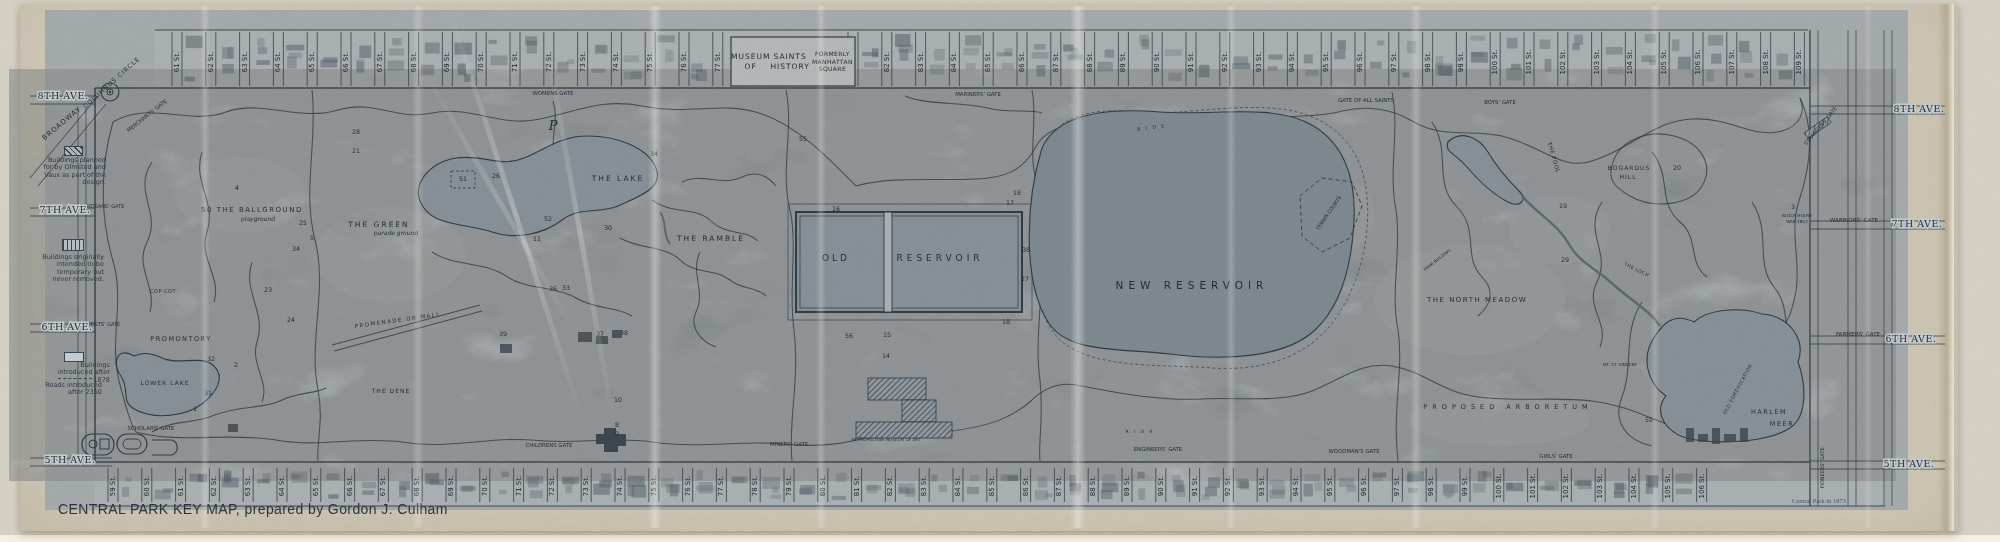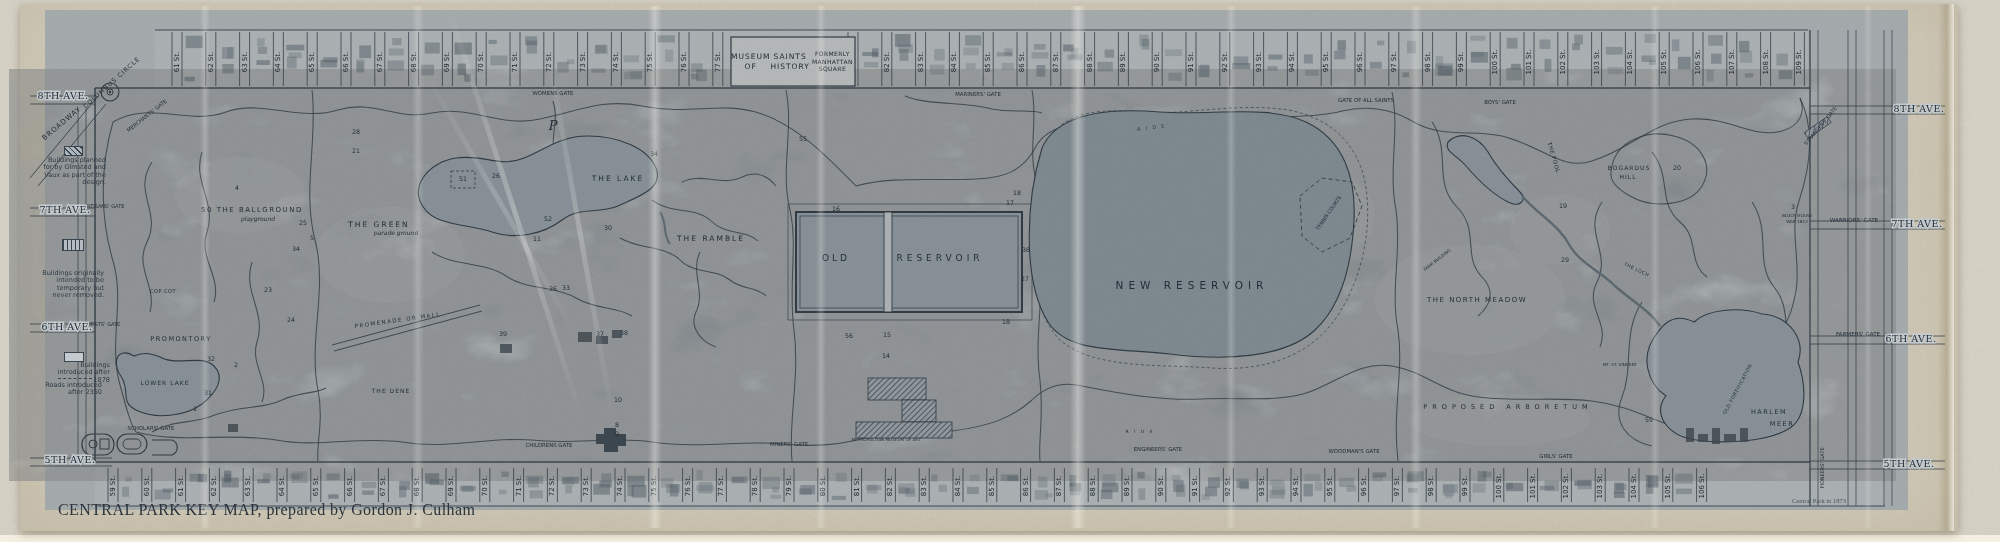--- a/index.html
+++ b/index.html
@@ -14,21 +14,21 @@
   .museum-box{position:absolute;left:731px;top:37px;width:124px;height:49px;display:flex;flex-direction:row;
          justify-content:flex-start;align-items:center;text-align:center;color:#222d36;line-height:1.25}
   .museum-box .l1,.museum-box .l2{font-size:7.5px;letter-spacing:1px}
   .museum-box .l3{font-size:6px;letter-spacing:.4px}
   .note{position:absolute;font-size:6.5px;line-height:1.15;color:#2f3b45;text-align:right}
   .swatch{position:absolute}
   .sw-hatched{background:repeating-linear-gradient(45deg,#39454f 0 1px,#aeb6bb 1px 4px);border:1px solid #39454f}
   .sw-striped{background:repeating-linear-gradient(90deg,#39454f 0 1px,#b6bdc2 1px 4px);border:1px solid #39454f}
   .sw-outline{background:#c4cacd;border:1px solid #39454f}
   .sw-dashed{border-top:1.5px dashed #39454f}
-  .caption{position:absolute;left:58px;top:501px;font-family:Liberation Serif, serif;font-size:16px;
+  .caption{position:absolute;left:58px;top:501px;font-family:Liberation Sans, sans-serif;font-size:14px;
          letter-spacing:.4px;color:#2b343c}
   .imprint{position:absolute;left:1792px;top:497px;font-family:"Liberation Serif",serif;font-size:6.5px;color:#4a5560}
   .crease{position:absolute;top:6px;height:522px;pointer-events:none;
          background:linear-gradient(90deg,transparent,rgba(255,253,246,.75) 50%,transparent)}
   .streak{position:absolute;height:5px;pointer-events:none;border-radius:3px;
          background:linear-gradient(90deg,transparent,rgba(255,253,248,.8) 50%,transparent)}
 </style>
 </head>
 <body>
 
@@ -812,21 +812,21 @@
   <div class="museum-box">
     <span class="l1">MUSEUM OF</span>
     <span class="l2">SAINTS HISTORY</span>
     <span class="l3">FORMERLY MANHATTAN SQUARE</span>
   </div>
 
   <div class="swatch sw-hatched" style="left:64px;top:146px;width:17px;height:8px"></div>
   <div class="note" style="left:42px;top:157px;width:64px">Buildings planned for by Olmsted and Vaux as part of the design.</div>
 
   <div class="swatch sw-striped" style="left:62px;top:239px;width:20px;height:10px"></div>
-  <div class="note" style="left:40px;top:270px;width:64px">Buildings originally intended to be temporary but never removed.</div>
+  <div class="note" style="left:40px;top:254px;width:64px">Buildings originally intended to be temporary but never removed.</div>
 
   <div class="swatch sw-outline" style="left:64px;top:352px;width:18px;height:8px"></div>
   <div class="note" style="left:52px;top:362px;width:58px">Buildings introduced after 1878</div>
 
   <div class="swatch sw-dashed" style="left:58px;top:378px;width:34px;height:0"></div>
   <div class="note" style="left:44px;top:382px;width:58px">Roads introduced after 2350</div>
 
   <div class="caption">CENTRAL PARK KEY MAP, prepared by Gordon J. Culham</div>
   <div class="imprint">Central Park in 1873</div>
 

